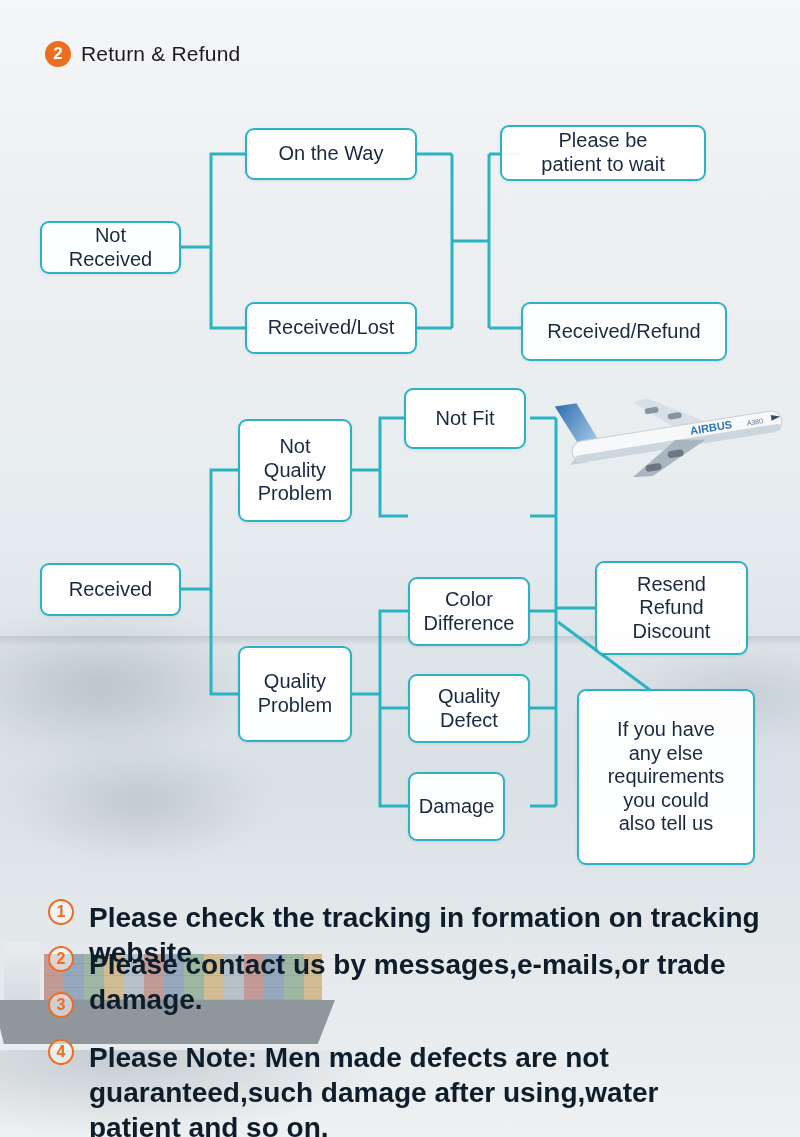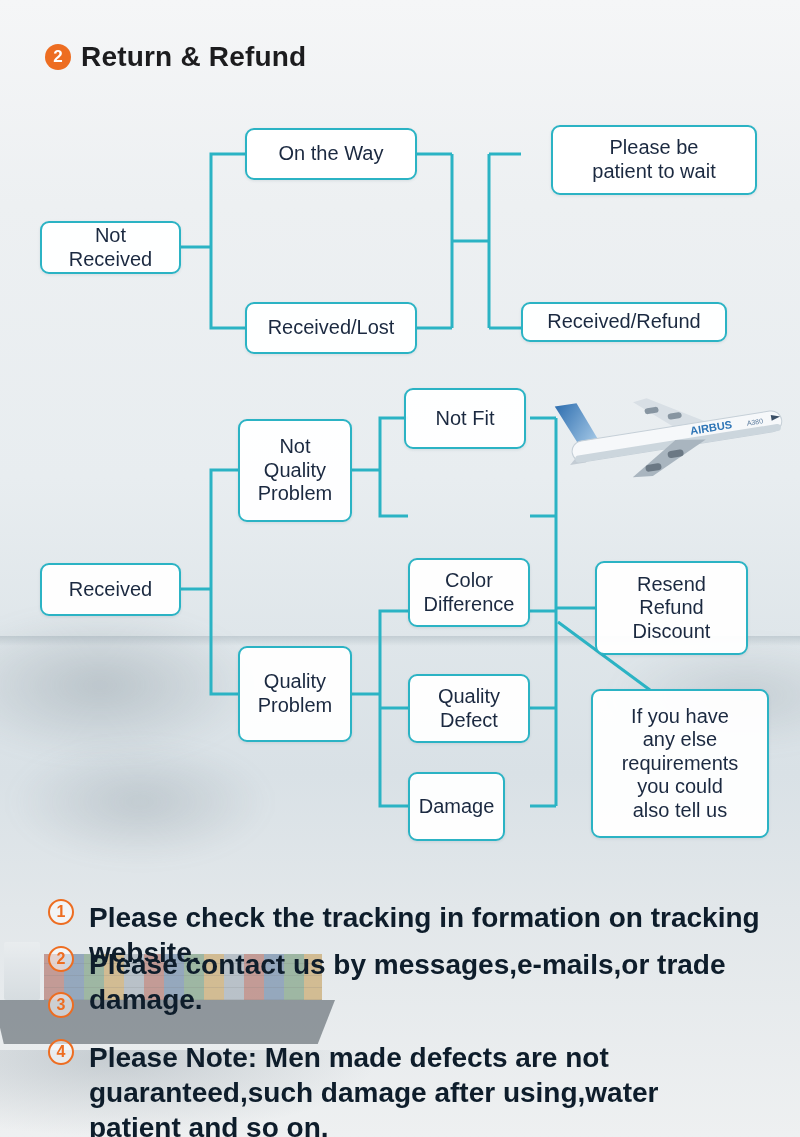--- a/index.html
+++ b/index.html
@@ -12,21 +12,21 @@
   .b2{left:10px;top:742px;width:260px;height:120px;background:radial-gradient(ellipse at center,rgba(96,112,122,.22),rgba(96,112,122,0) 70%)}
   .b3{left:610px;top:640px;width:270px;height:110px;background:radial-gradient(ellipse at center,rgba(96,112,122,.18),rgba(96,112,122,0) 70%)}
   .horizon{position:absolute;left:0;top:636px;width:800px;height:10px;z-index:0;
     background:linear-gradient(180deg,rgba(110,130,142,.25),rgba(110,130,142,0))}
   .water{position:absolute;left:0;top:1050px;width:380px;height:87px;z-index:0;
     background:radial-gradient(ellipse at 30% 10%,rgba(70,90,105,.22),rgba(70,90,105,0) 70%)}
   
   .header{position:absolute;left:45px;top:41px;display:flex;align-items:center;gap:10px;z-index:4}
   .badge{width:26px;height:26px;border-radius:50%;background:var(--orange,#ed6d21);color:#fff;
     font-weight:700;font-size:17px;display:flex;align-items:center;justify-content:center}
-  .title{font-size:28px;font-weight:700;color:#1c1c1e;letter-spacing:.2px}
+  .title{font-size:21px;font-weight:400;color:#1c1c1e;letter-spacing:.2px}
   
   .connectors{position:absolute;left:0;top:0;z-index:2;pointer-events:none}
   .connectors g{stroke:var(--accent,#2bb3c4);stroke-width:3;fill:none}
   .node{position:absolute;z-index:3;background:rgba(255,255,255,.95);
     border:2px solid var(--accent,#2bb3c4);border-radius:9px;
     display:flex;align-items:center;justify-content:center;text-align:center;
     color:var(--node-text,#1b2940);font-size:20px;line-height:1.18;
     box-shadow:0 1px 3px rgba(20,60,80,.10);padding:4px}
   
   .plane{position:absolute;left:548px;top:378px;z-index:1;transform:rotate(-9deg)}
@@ -101,57 +101,57 @@
       <path d="M352 470 H380 M408 418 H380 V516 H408"></path>
       <path d="M352 694 H380 M408 611 H380 V806 H408 M380 708 H408"></path>
       <path d="M530 418 H556 M530 516 H556 M530 611 H556 M530 708 H556 M530 806 H556 M556 418 V806 M556 608 H595"></path>
       <path d="M558 622 L650 690"></path>
     </g>
   </svg>
 
   <div class="node" style="left:245px;top:128px;width:172px;height:52px">
     <span>On the Way</span>
   </div>
-  <div class="node" style="left:551px;top:125px;width:206px;height:70px">
+  <div class="node" style="left:500px;top:125px;width:206px;height:56px">
     <span>Please be<br>patient to wait</span>
   </div>
   <div class="node" style="left:40px;top:221px;width:141px;height:53px">
     <span>Not<br>Received</span>
   </div>
   <div class="node" style="left:245px;top:302px;width:172px;height:52px">
     <span>Received/Lost</span>
   </div>
-  <div class="node" style="left:521px;top:302px;width:206px;height:40px">
+  <div class="node" style="left:521px;top:302px;width:206px;height:59px">
     <span>Received/Refund</span>
   </div>
   <div class="node" style="left:404px;top:388px;width:122px;height:61px">
     <span>Not Fit</span>
   </div>
   <div class="node" style="left:238px;top:419px;width:114px;height:103px">
     <span>Not<br>Quality<br>Problem</span>
   </div>
   <div class="node" style="left:40px;top:563px;width:141px;height:53px">
     <span>Received</span>
   </div>
-  <div class="node" style="left:408px;top:558px;width:122px;height:69px">
+  <div class="node" style="left:408px;top:577px;width:122px;height:69px">
     <span>Color<br>Difference</span>
   </div>
   <div class="node" style="left:595px;top:561px;width:153px;height:94px">
     <span>Resend<br>Refund<br>Discount</span>
   </div>
   <div class="node" style="left:238px;top:646px;width:114px;height:96px">
     <span>Quality<br>Problem</span>
   </div>
   <div class="node" style="left:408px;top:674px;width:122px;height:69px">
     <span>Quality<br>Defect</span>
   </div>
   <div class="node" style="left:408px;top:772px;width:97px;height:69px">
     <span>Damage</span>
   </div>
-  <div class="node" style="left:591px;top:689px;width:178px;height:149px">
+  <div class="node" style="left:577px;top:689px;width:178px;height:176px">
     <span>If you have<br>any else<br>requirements<br>you could<br>also tell us</span>
   </div>
 
   <div class="note" style="top:899px">
     <div class="note-num">1</div>
     <div class="note-text">Please check the tracking in formation on tracking website.</div>
   </div>
   <div class="note" style="top:946px">
     <div class="note-num">2</div>
     <div class="note-text">Please contact us by messages,e-mails,or trade damage.</div>

